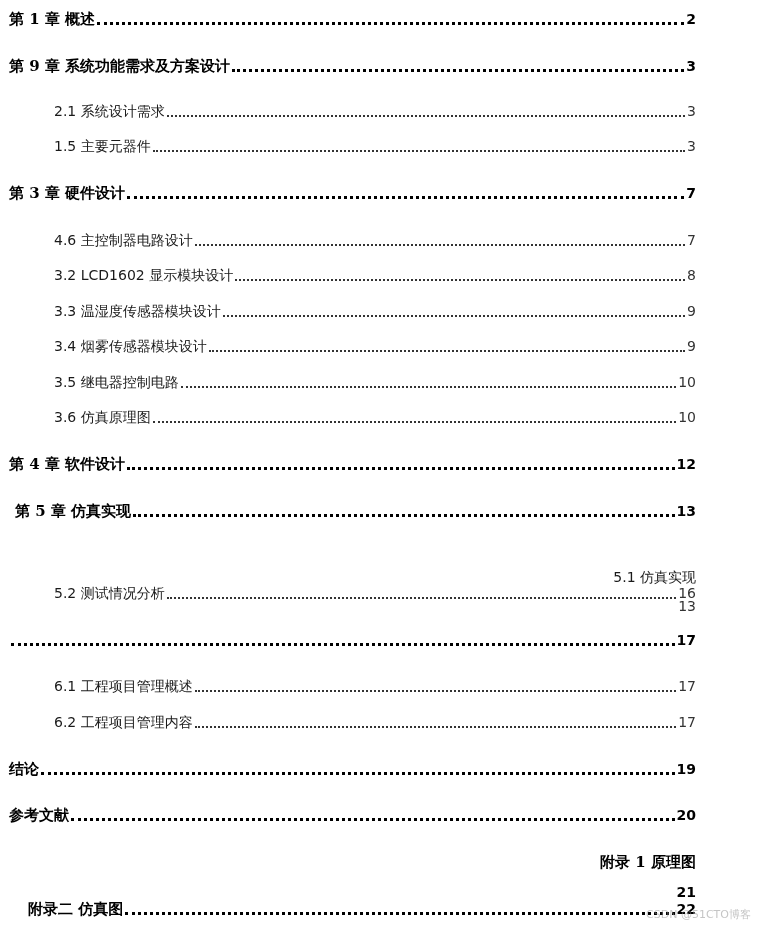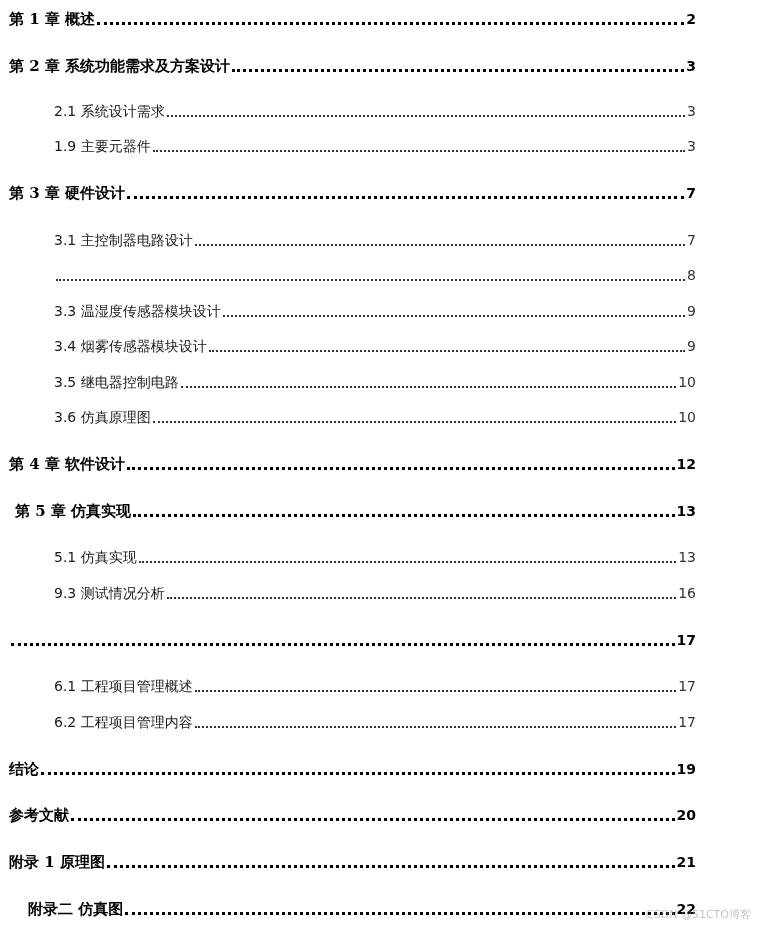--- a/index.html
+++ b/index.html
@@ -86,50 +86,51 @@
 
 <div class="toc">
 
   <div class="entry chapter" style="left:9px; top:8px;">
     <span class="title">第 1 章  概述</span>
     <span class="leader"></span>
     <span class="page">2</span>
   </div>
 
   <div class="entry chapter" style="left:9px; top:55px;">
-    <span class="title">第 2 章  系统功能需求及方案设计</span>
+    <span class="title">第 9 章  系统功能需求及方案设计</span>
     <span class="leader"></span>
     <span class="page">3</span>
   </div>
 
   <div class="entry section" style="left:54px; top:100px;">
     <span class="title">2.1  系统设计需求</span>
     <span class="leader"></span>
     <span class="page">3</span>
   </div>
 
   <div class="entry section" style="left:54px; top:135px;">
-    <span class="title">1.9  主要元器件</span>
+    <span class="title">1.5  主要元器件</span>
     <span class="leader"></span>
     <span class="page">3</span>
   </div>
 
   <div class="entry chapter" style="left:9px; top:182px;">
     <span class="title">第 3 章  硬件设计</span>
     <span class="leader"></span>
     <span class="page">7</span>
   </div>
 
   <div class="entry section" style="left:54px; top:229px;">
-    <span class="title">3.1 主控制器电路设计</span>
+    <span class="title">4.6 主控制器电路设计</span>
     <span class="leader"></span>
     <span class="page">7</span>
   </div>
 
   <div class="entry section" style="left:54px; top:264px;">
+    <span class="title">3.2 LCD1602 显示模块设计</span>
     <span class="leader"></span>
     <span class="page">8</span>
   </div>
 
   <div class="entry section" style="left:54px; top:300px;">
     <span class="title">3.3 温湿度传感器模块设计</span>
     <span class="leader"></span>
     <span class="page">9</span>
   </div>
 
@@ -156,28 +157,28 @@
     <span class="leader"></span>
     <span class="page">12</span>
   </div>
 
   <div class="entry chapter" style="left:15px; top:500px;">
     <span class="title">第 5 章  仿真实现</span>
     <span class="leader"></span>
     <span class="page">13</span>
   </div>
 
-  <div class="entry section" style="left:54px; top:546px;">
+  <div class="entry section" style="left:54px; top:566px;flex-direction:column;">
     <span class="title">5.1  仿真实现</span>
     <span class="leader"></span>
     <span class="page">13</span>
   </div>
 
   <div class="entry section" style="left:54px; top:582px;">
-    <span class="title">9.3  测试情况分析</span>
+    <span class="title">5.2  测试情况分析</span>
     <span class="leader"></span>
     <span class="page">16</span>
   </div>
 
   <div class="entry chapter" style="left:9px; top:629px;">
     <span class="leader"></span>
     <span class="page">17</span>
   </div>
 
   <div class="entry section" style="left:54px; top:675px;">
@@ -197,21 +198,21 @@
     <span class="leader"></span>
     <span class="page">19</span>
   </div>
 
   <div class="entry chapter" style="left:9px; top:804px;">
     <span class="title">参考文献</span>
     <span class="leader"></span>
     <span class="page">20</span>
   </div>
 
-  <div class="entry chapter" style="left:9px; top:851px;">
+  <div class="entry chapter" style="left:9px; top:851px;flex-direction:column;">
     <span class="title">附录 1 原理图</span>
     <span class="leader"></span>
     <span class="page">21</span>
   </div>
 
   <div class="entry chapter" style="left:9px; top:898px;padding-left:19px;">
     <span class="title">附录二  仿真图</span>
     <span class="leader"></span>
     <span class="page">22</span>
   </div>

